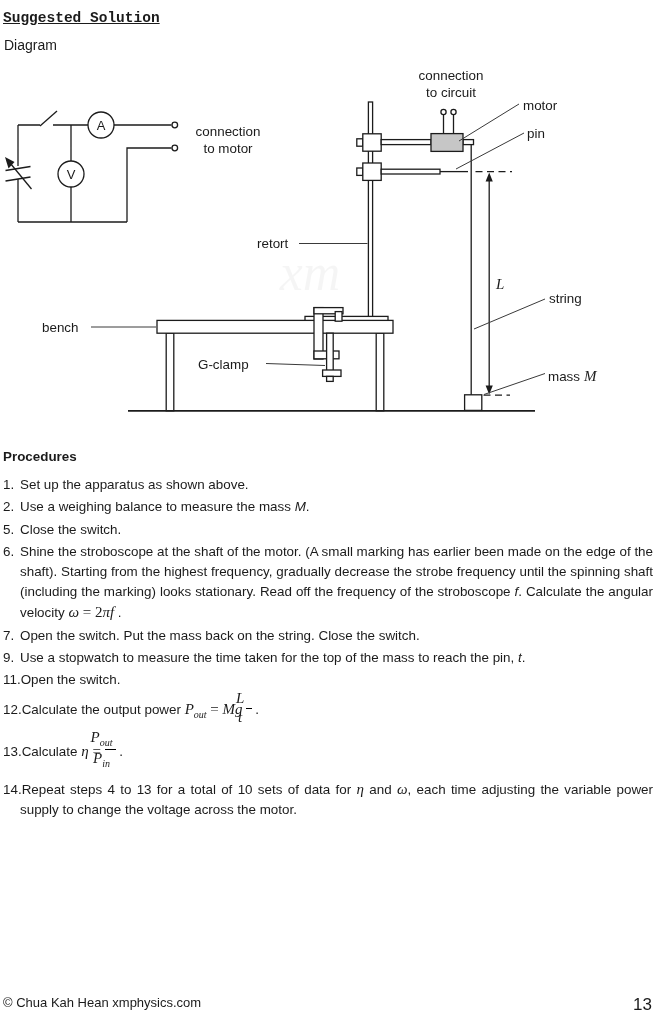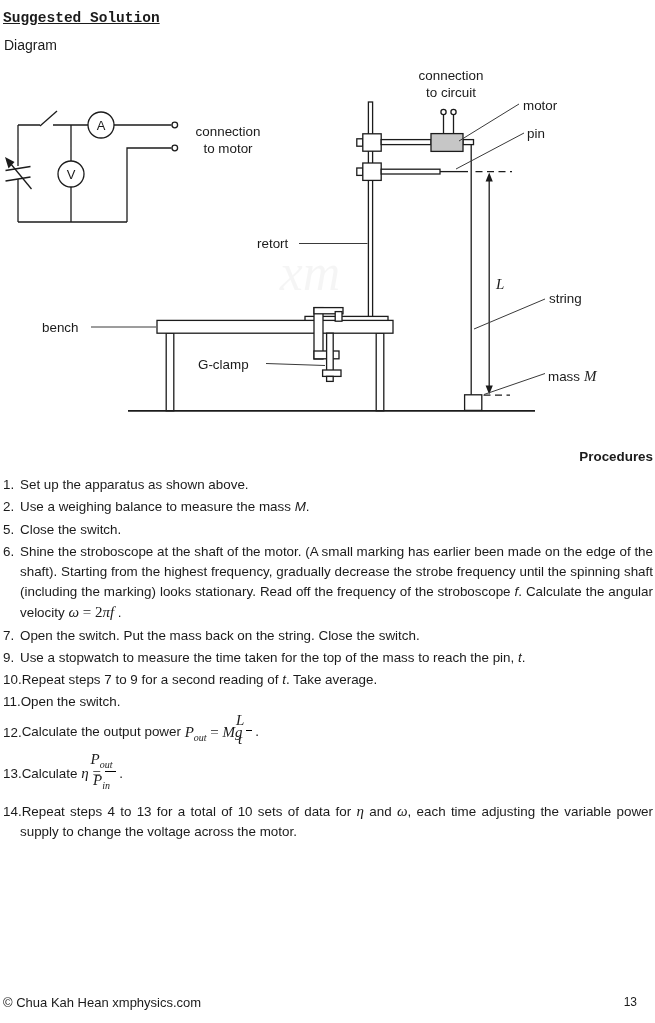--- a/index.html
+++ b/index.html
@@ -18,33 +18,33 @@
   svg.diagram{position:absolute;left:0;top:0;}
   svg text{font-family:"Liberation Sans", sans-serif;font-size:13.4px;fill:#1b1b1b;}
   svg text.math{font-family:"Liberation Serif", serif;font-style:italic;font-size:15px;}
   svg text.meter{font-size:13px;}
   svg text.wm{font-family:"Liberation Serif", serif;font-style:italic;font-size:52px;
     fill:#000;fill-opacity:0.04;}
   .procs{
     position:absolute;left:3px;top:447px;width:650px;
     font-size:13.4px;line-height:20.2px;
   }
-  .procs .heading{font-weight:bold;margin-bottom:8px;text-align:right;}
+  .procs .heading{font-weight:bold;margin-bottom:8px;}
   .item{padding-left:17px;text-indent:-17px;text-align:justify;margin-bottom:2px;}
   .item .num{display:inline-block;min-width:17px;text-indent:0;}
   .fm{font-family:"Liberation Serif", serif;font-size:15px;}
   .fm i{font-style:italic;}
   .msub{font-size:10px;font-style:italic;vertical-align:-4px;letter-spacing:0;}
   .frac{display:inline-block;vertical-align:middle;text-align:center;line-height:1.05;
     margin-top:-5px;}
   .frac .fnum{display:block;border-bottom:1.2px solid #000;padding:0 3px 1px;}
   .frac .fden{display:block;padding-top:1px;}
   .it-tall{margin-top:6px;margin-bottom:9px;}
   .footer-left{position:absolute;left:3px;top:995px;font-size:13px;}
-  .footer-page{position:absolute;right:18px;top:995px;font-size:12px;}
+  .footer-page{position:absolute;right:3px;top:995px;font-size:17px;}
 </style>
 </head>
 <body>
 
 <div class="title">Suggested Solution</div>
 <div class="section-label">Diagram</div>
 
 <svg class="diagram" width="655" height="430" viewBox="0 0 655 430">
 
   <text class="wm" x="310" y="290" text-anchor="middle">xm</text>
@@ -173,23 +173,20 @@
 
   <div class="item">
     <span class="num">7.</span><span>Open the switch. Put the mass back on the string. Close the switch.</span>
   </div>
 
 
   <div class="item">
     <span class="num">9.</span><span>Use a stopwatch to measure the time taken for the top of the mass to reach the pin, </span><i>t</i><span>.</span>
   </div>
 
-  <div class="item">
-    <span class="num">10.</span><span>Repeat steps 7 to 9 for a second reading of </span><i>t</i><span>. Take average.</span>
-  </div>
 
   <div class="item">
     <span class="num">11.</span><span>Open the switch.</span>
   </div>
 
   <div class="item it-tall">
     <span class="num">12.</span><span>Calculate the output power </span><span class="fm"><i>P</i><span class="msub">out</span><span> = </span><i>Mg</i> <span class="frac"><span class="fnum"><i>L</i></span><span class="fden"><i>t</i></span></span></span><span> .</span>
   </div>
 
   <div class="item it-tall">

